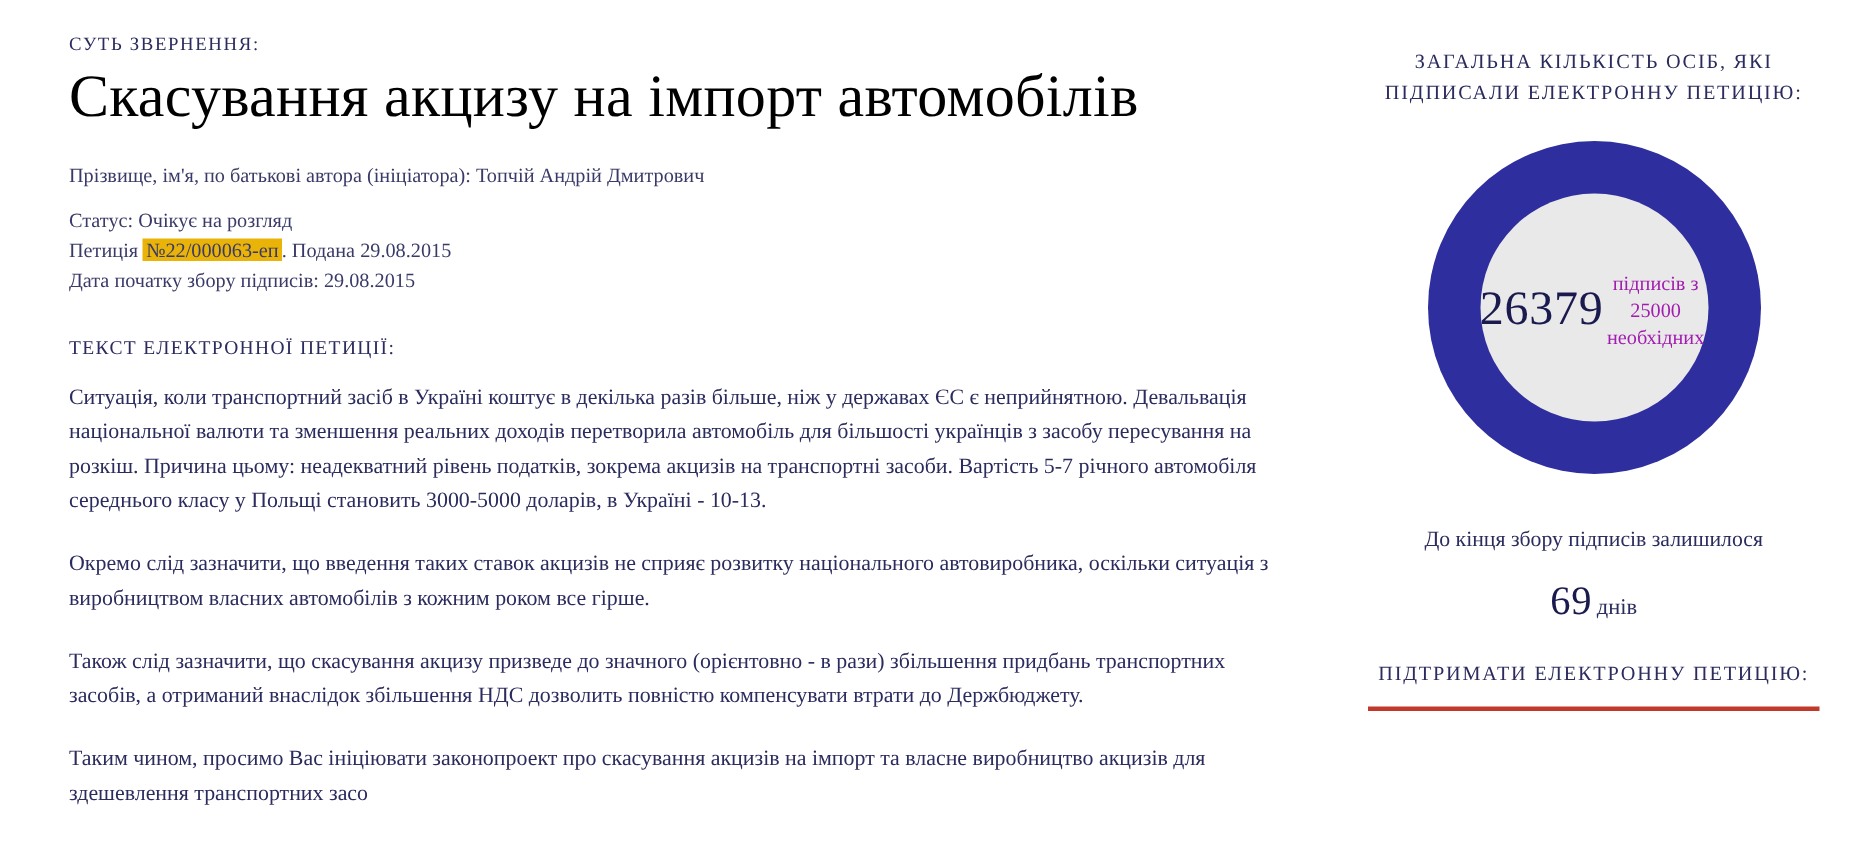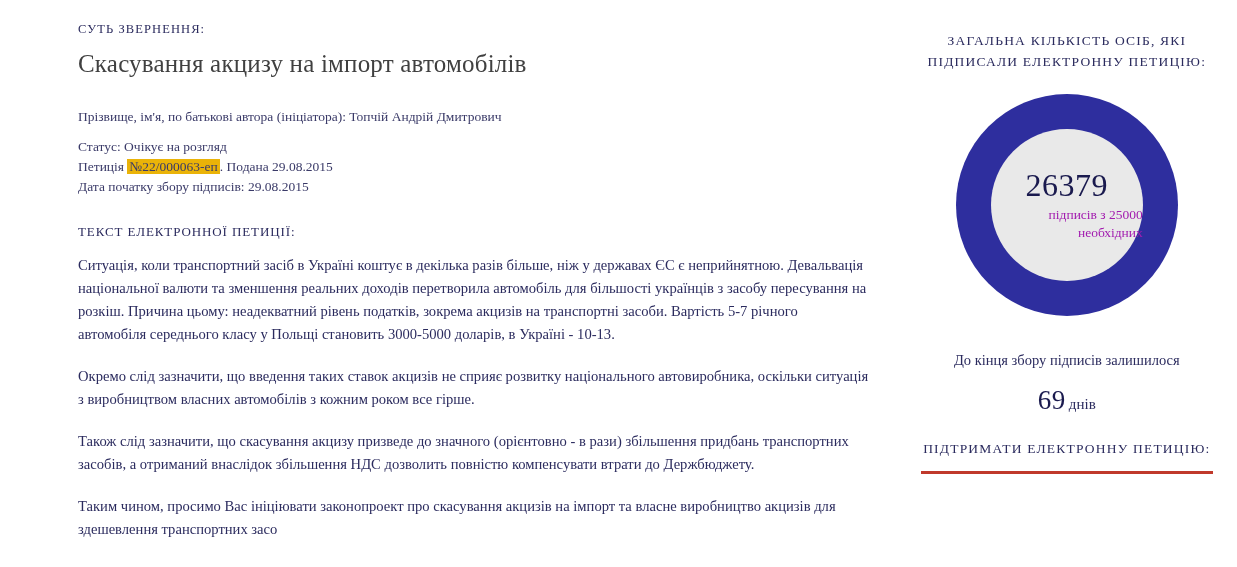--- a/index.html
+++ b/index.html
@@ -14,34 +14,33 @@
   .page {
     position: relative;
     width: 1237px;
     height: 567px;
     display: flex;
   }
   
   .left {
     width: 900px;
     padding: 22px 40px 0 46px;
-    margin-left: 32px;
   }
   .eyebrow {
     font-size: 12.5px;
     letter-spacing: 1.1px;
     color: #2b2b5e;
     font-family: "Liberation Serif", serif;
     margin: 0 0 8px 0;
   }
   .title {
-    font-size: 25px;
+    font-size: 40px;
     line-height: 38px;
     font-weight: normal;
-    color: #404040;
+    color: #000000;
     margin: 0 0 24px 0;
     letter-spacing: 0.2px;
   }
   .meta {
     font-size: 13.5px;
     line-height: 19px;
     color: #3a3a68;
   }
   .meta .author-line { margin-bottom: 11px; }
   .meta .row { margin-bottom: 1px; }
@@ -90,24 +89,23 @@
     display: flex;
     align-items: center;
     justify-content: center;
   }
   .donut-inner {
     width: 152px;
     height: 152px;
     border-radius: 50%;
     background: #e9e9e9;
     display: flex;
-    flex-direction: column;
+    flex-direction: row;
     align-items: center;
     justify-content: center;
-    text-align: right;
   }
   .donut-count {
     font-size: 32px;
     line-height: 34px;
     color: #1a1a4e;
     letter-spacing: 0.5px;
   }
   .donut-sub {
     font-size: 13.5px;
     line-height: 18px;

